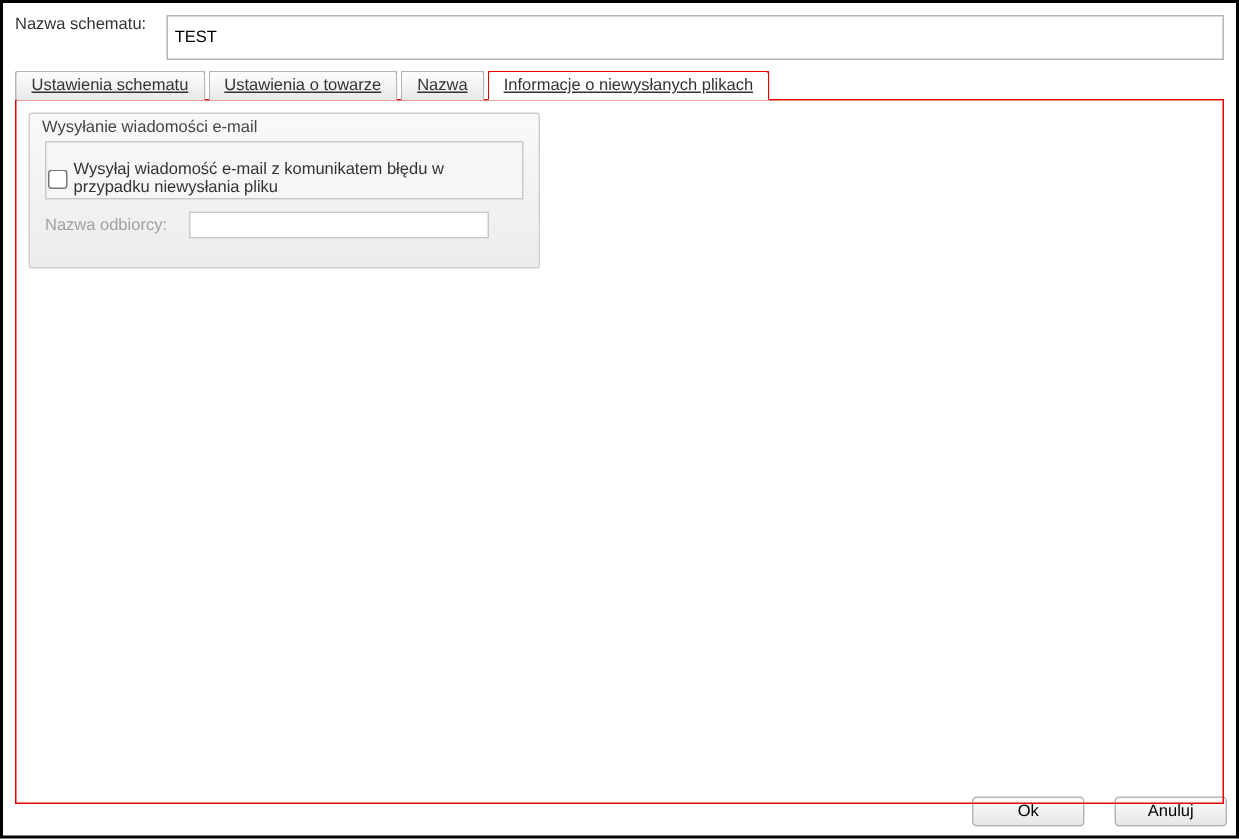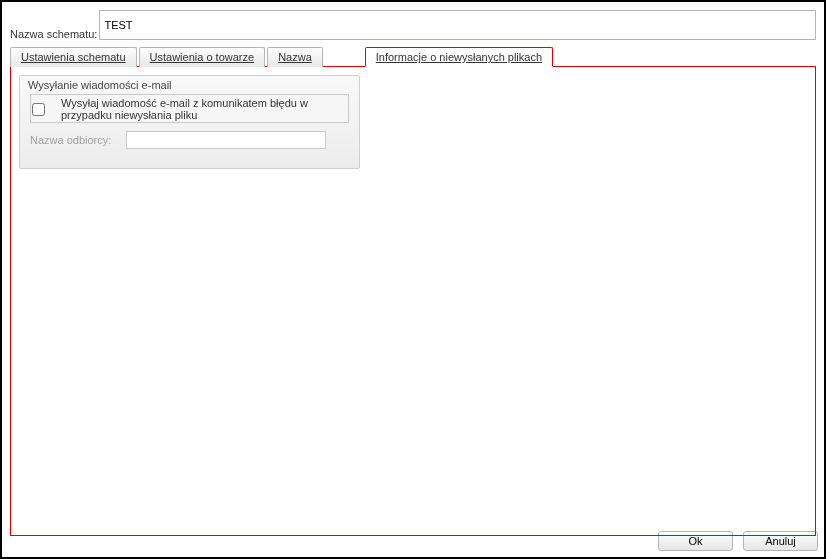--- a/index.html
+++ b/index.html
@@ -8,23 +8,23 @@
       font-size: 11px;
       background: #fff;
       width: 826px;
       height: 559px;
       border: 2px solid #000;
       padding: 8px;
       color: #333;
     }
     .schema-name-row {
       display: flex;
-      align-items: flex-end;
+      align-items: flex-start;
       margin-bottom: 6px;
-      gap: 2px;
+      gap: 14px;
     }
     .schema-name-label {
       white-space: nowrap;
     }
     .schema-name-input {
       flex: 1;
       border: 1px solid #b5b5b5;
       height: 30px;
       padding: 1px 4px;
       font-family: Tahoma, Arial, sans-serif;
@@ -49,21 +49,20 @@
       border-radius: 2px 2px 0 0;
       position: relative;
       top: 1px;
       text-decoration: underline;
     }
     .tab.active {
       border: 1px solid #e60000;
       border-bottom: 1px solid #fff;
       background: #fff;
       z-index: 3;
-      margin-left: 40px;
     }
     .tab-content {
       border: 1px solid #e60000;
       height: 470px;
       padding: 8px;
       position: relative;
       z-index: 1;
     }
     .fieldset {
       border: 1px solid #cfcfcf;
@@ -76,24 +75,24 @@
     .fieldset-legend {
       position: absolute;
       top: 3px;
       left: 8px;
       font-size: 11px;
       color: #444;
     }
     .checkbox-row {
       display: flex;
       align-items: center;
-      gap: 16px;
+      gap: 4px;
       margin-bottom: 8px;
       border: 1px solid #c9c9c9;
-      padding: 2px 3px 1px 1px;
+      padding: 12px 3px 1px 1px;
       background: #f6f6f6;
       width: fit-content;
     }
     .checkbox-row input[type="checkbox"] {
       width: 13px;
       height: 13px;
       margin: 0;
     }
     .form-row {
       display: flex;
@@ -112,21 +111,21 @@
       background: #fff;
       padding: 1px 4px;
       font-family: Tahoma, Arial, sans-serif;
       font-size: 11px;
     }
     .footer-buttons {
       position: absolute;
       bottom: 8px;
       right: 8px;
       display: flex;
-      gap: 10px;
+      gap: 20px;
     }
     .btn {
       border: 1px solid #b5b5b5;
       background: linear-gradient(to bottom, #fdfdfd, #e6e6e6);
       padding: 3px 0;
       width: 75px;
       border-radius: 3px;
       text-align: center;
       cursor: pointer;
       font-family: Tahoma, Arial, sans-serif;

